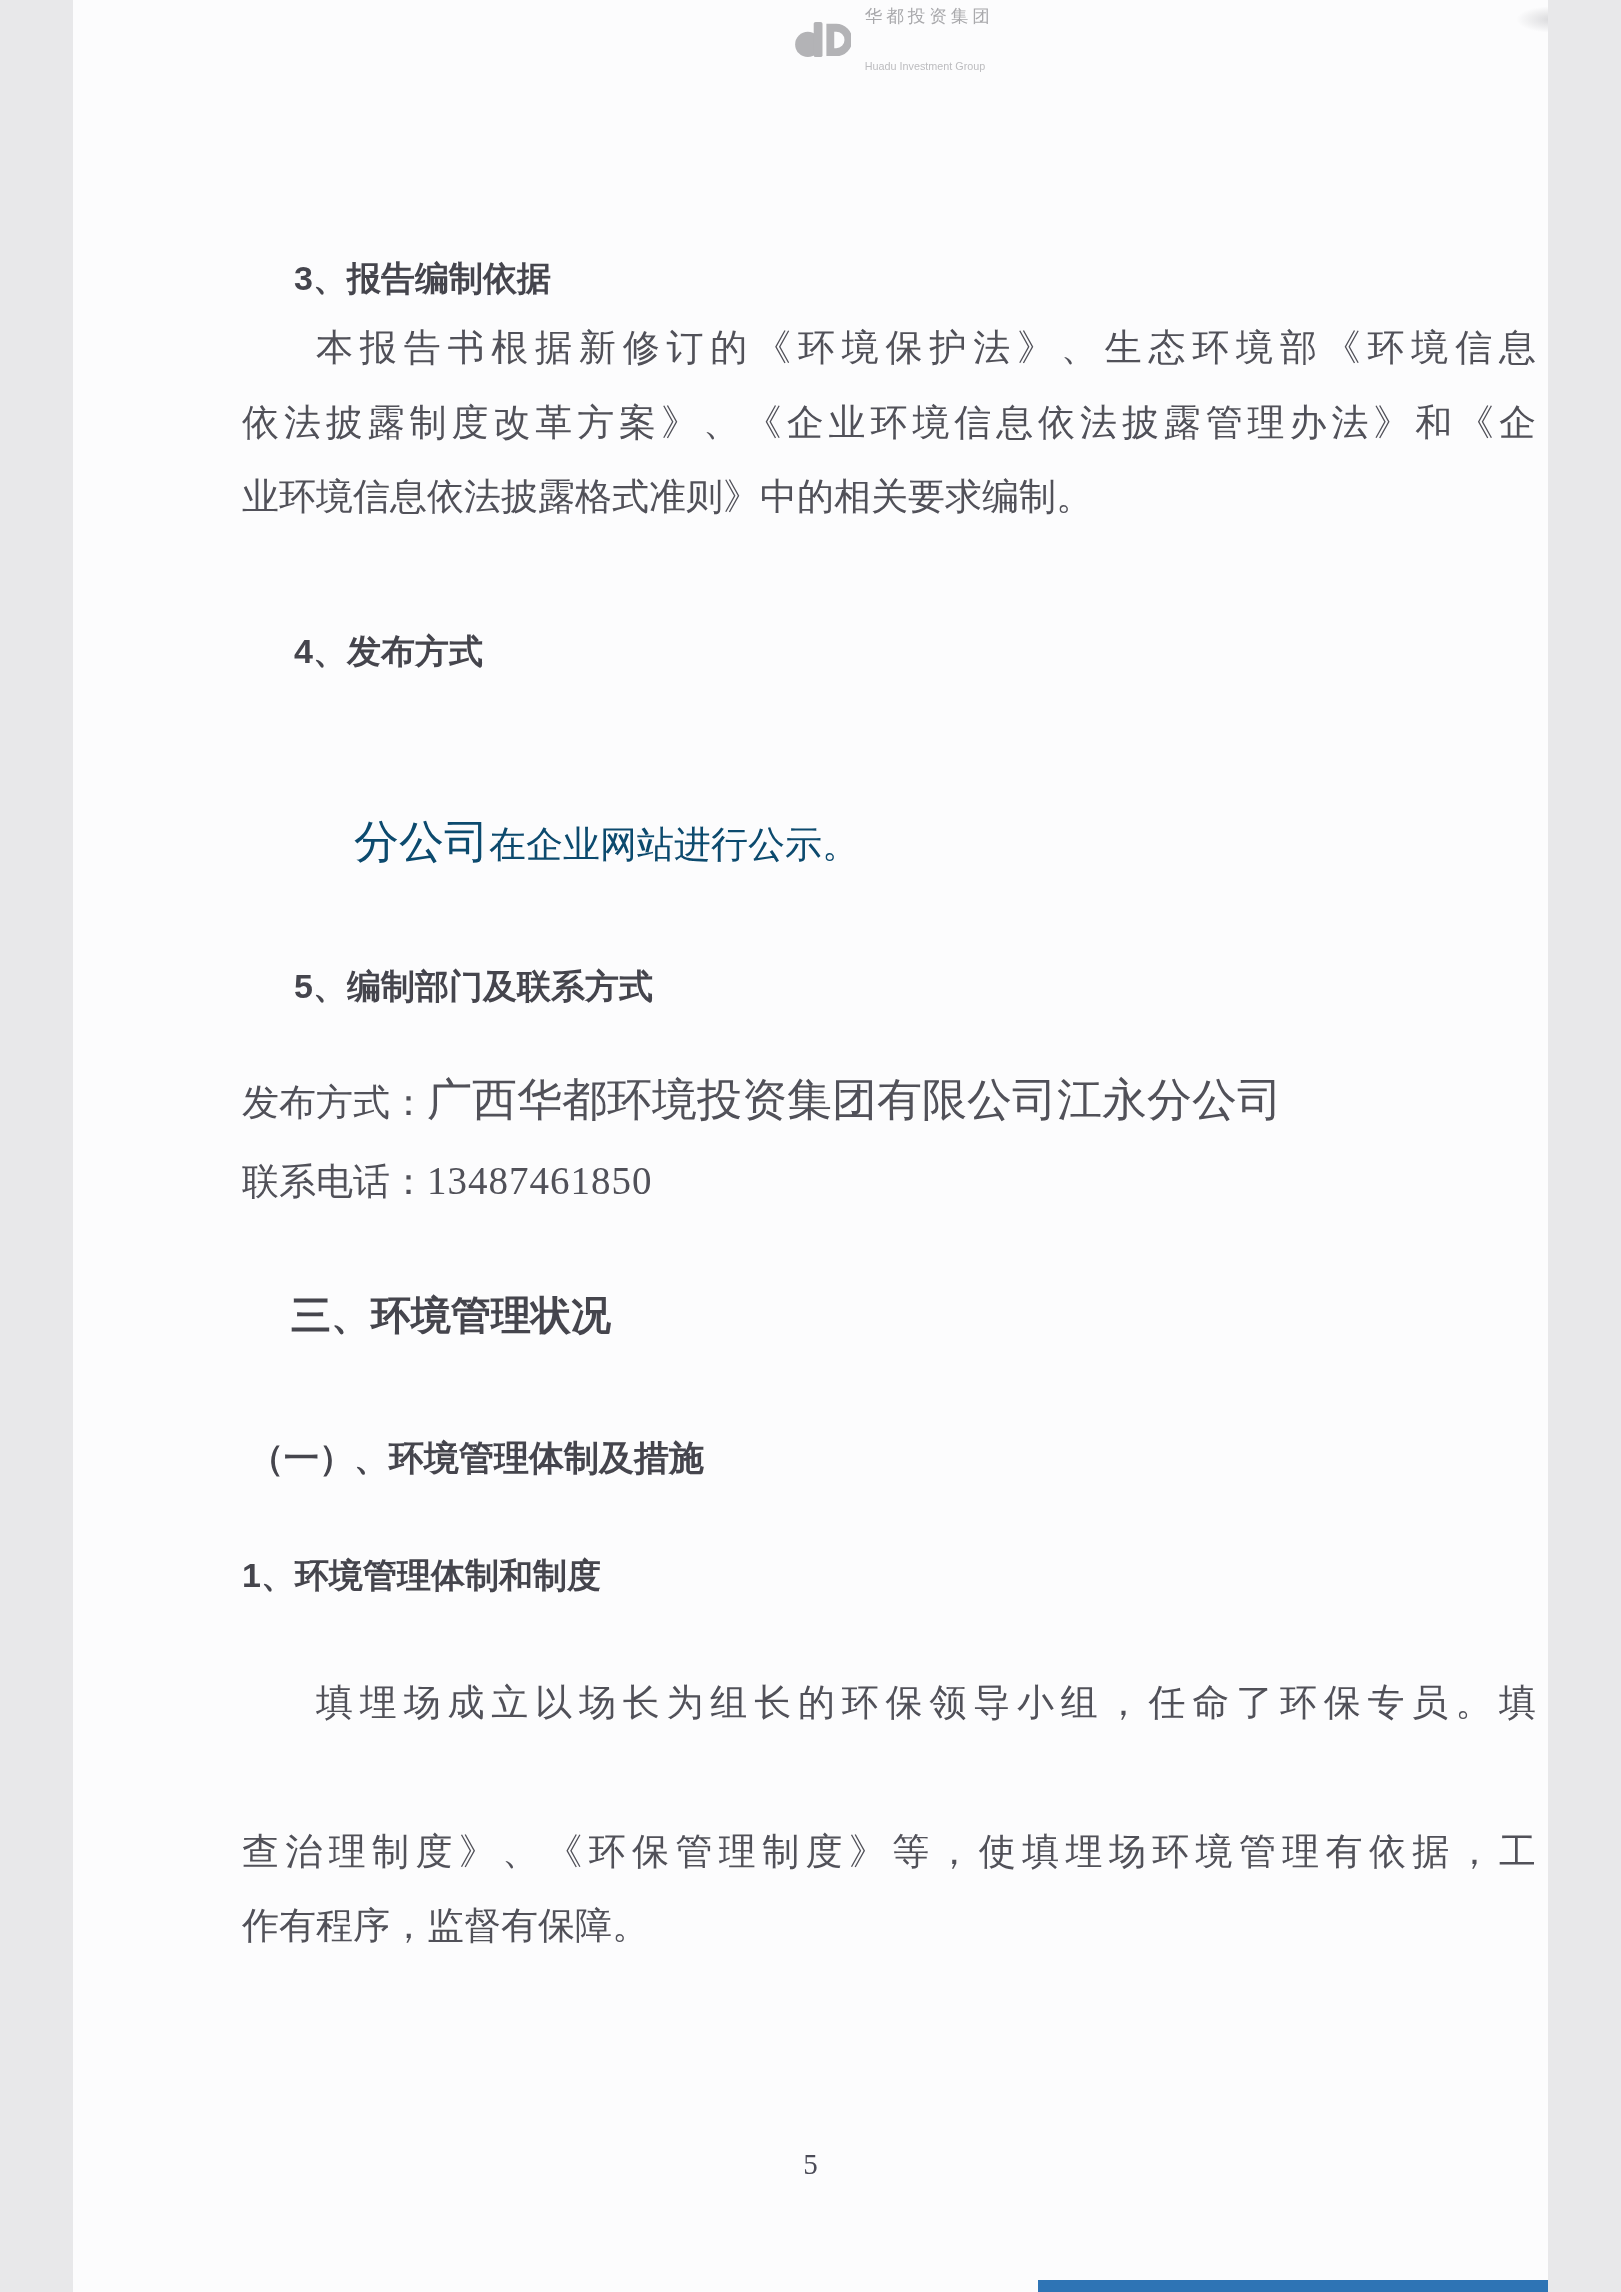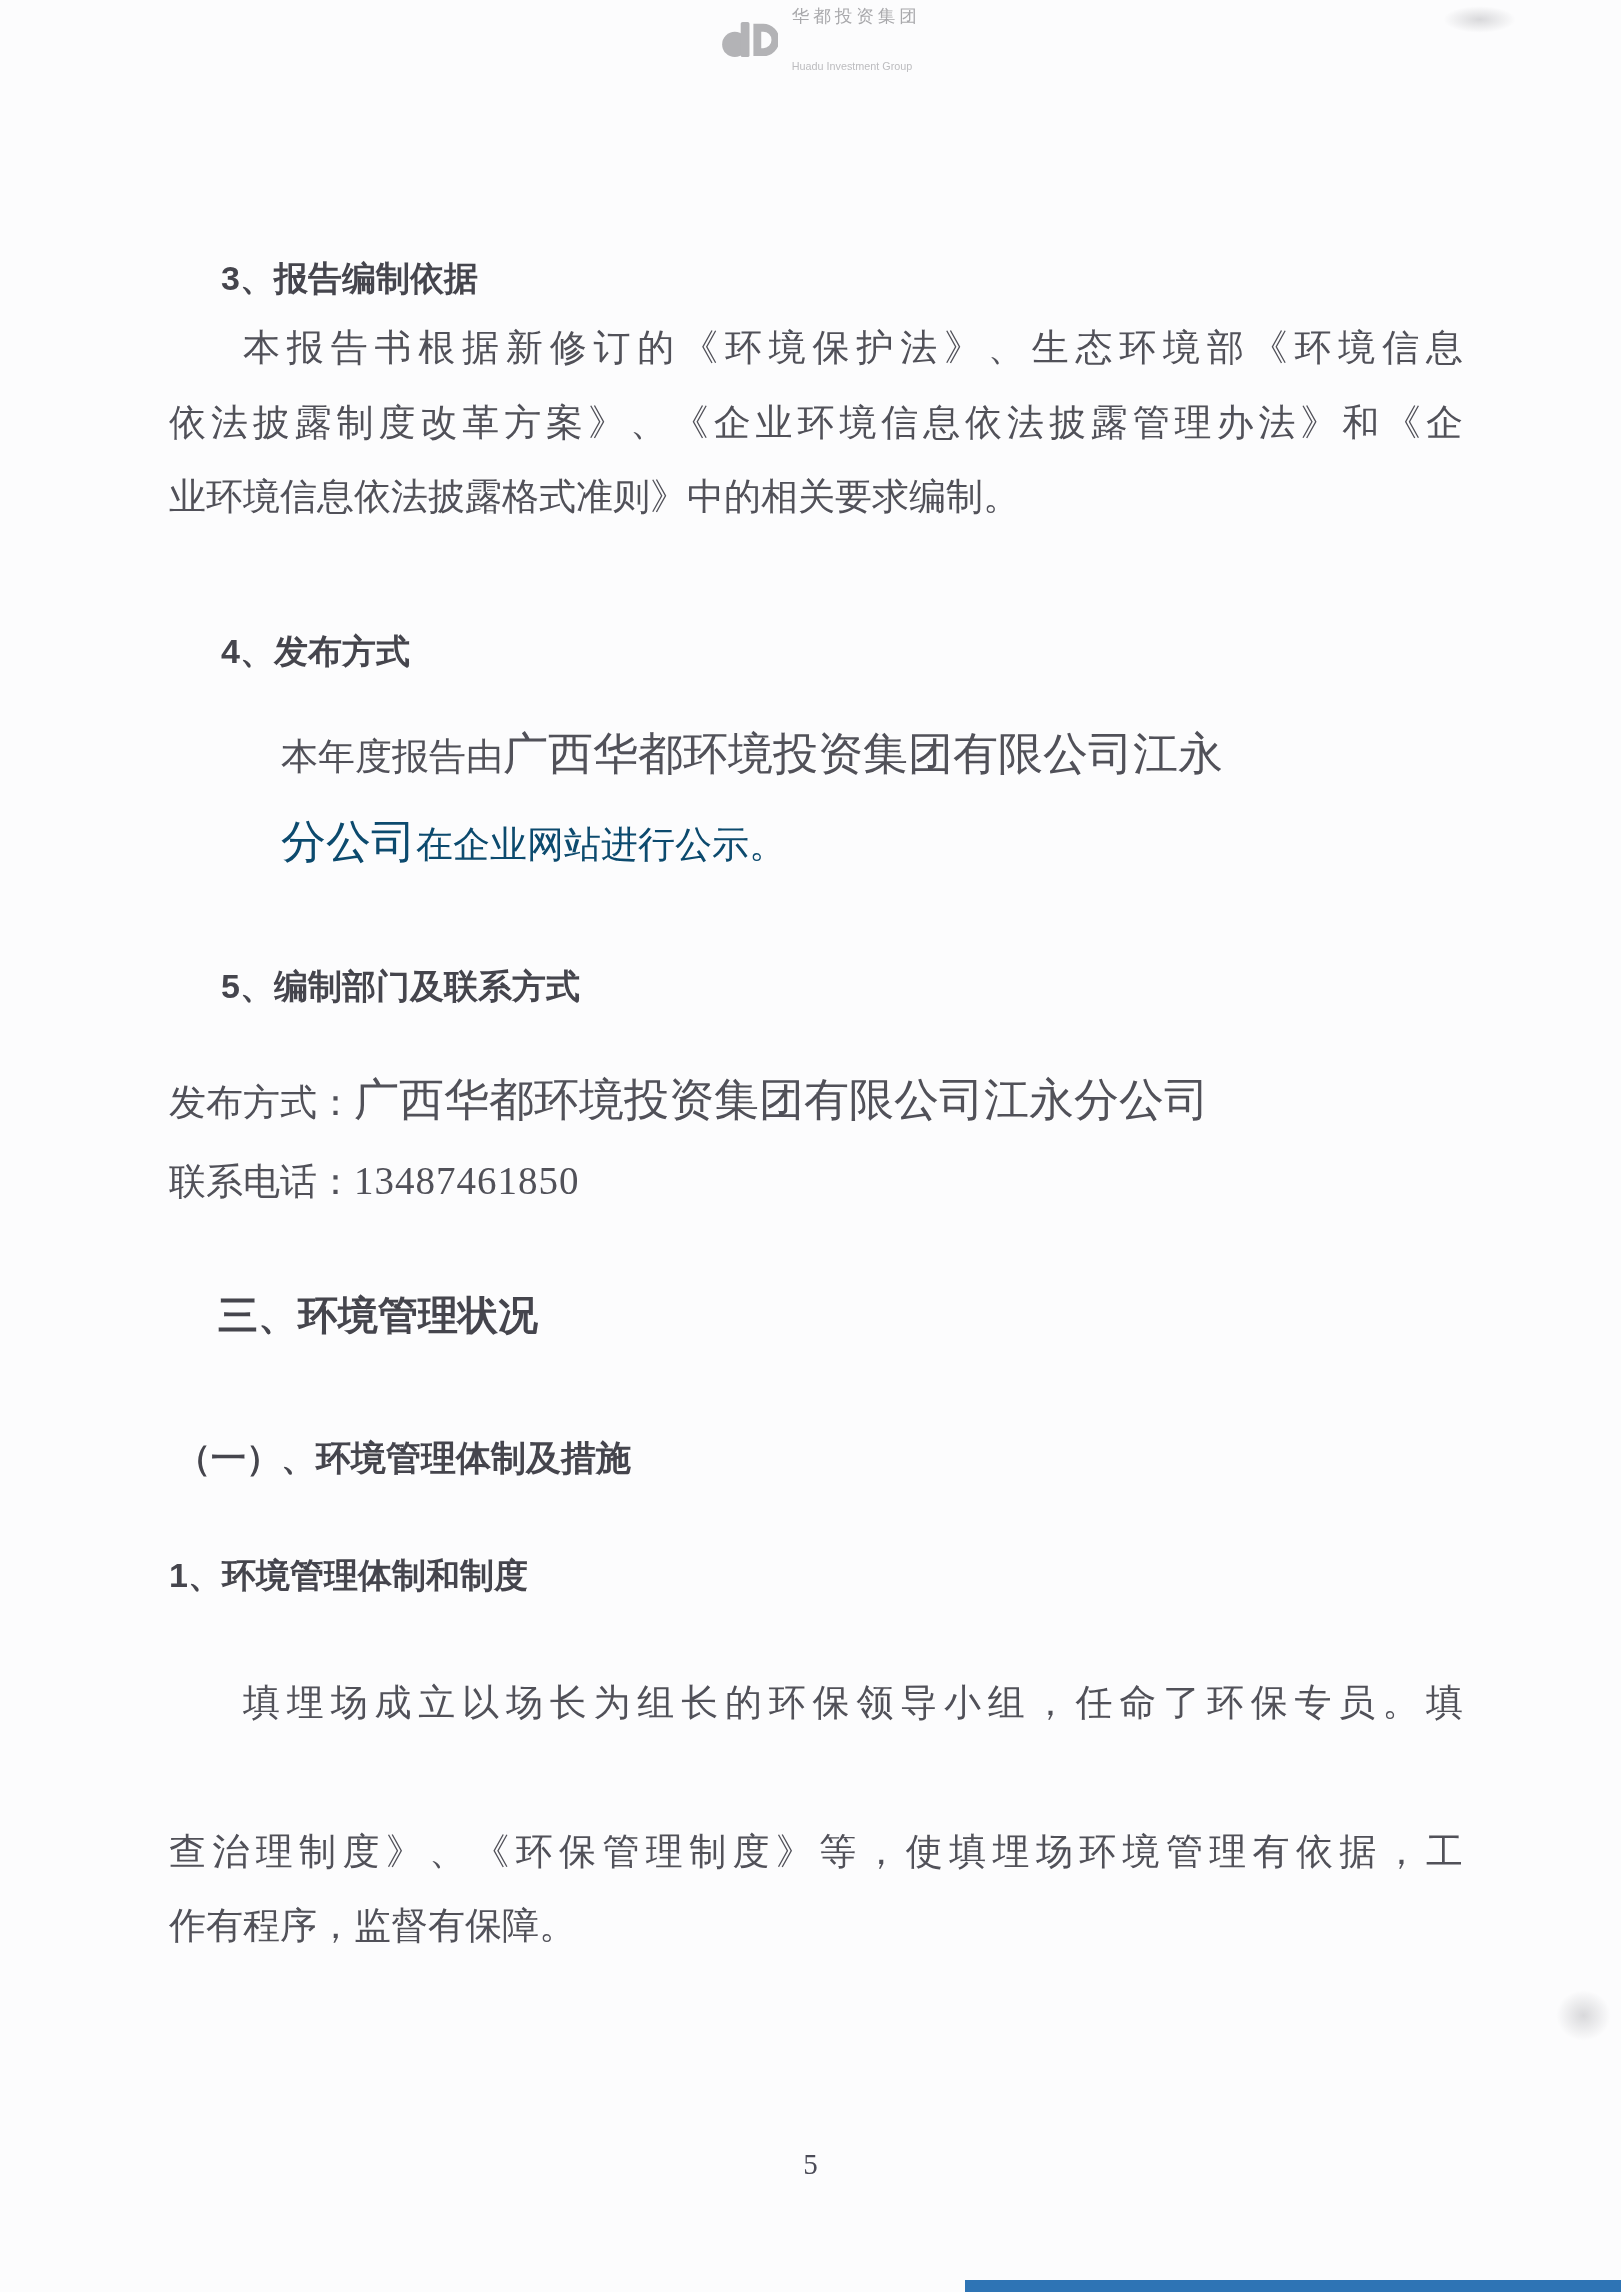--- a/index.html
+++ b/index.html
@@ -1,18 +1,18 @@
 <!DOCTYPE html>
 <html><head>
 <meta charset="utf-8">
 <style>
   html,body{margin:0;padding:0;background:#e8e8ea;}
   .page{
     position:relative;
-    width:1621px;height:2293px;
+    width:1475px;height:2293px;
     margin:0 auto;
     background:#fcfcfd;
     overflow:hidden;
     font-family:"Liberation Serif","DejaVu Serif",serif;
     color:#4d4d55;
   }
   
   .logo{position:absolute;top:5.9px;left:721px;display:flex;align-items:center;gap:13.7px;}
   .logo-mark{width:57px;height:43px;flex:0 0 auto;}
   .logo-text{display:flex;flex-direction:column;line-height:1.15;}
@@ -64,23 +64,20 @@
   <div class="smudge br"></div>
 
   <div class="abs h-num" style="top:210px;left:221px;font-size:34px;margin-top:46px;">3、报告编制依据</div>
 
   <div class="abs body-line indent" style="top:323px;left:169px;">本报告书根据新修订的《环境保护法》、生态环境部《环境信息</div>
   <div class="abs body-line" style="top:398px;left:169px;">依法披露制度改革方案》、《企业环境信息依法披露管理办法》和《企</div>
   <div class="abs body-line loose" style="top:472px;left:169px;">业环境信息依法披露格式准则》中的相关要求编制。</div>
 
   <div class="abs h-num" style="top:629px;left:221px;font-size:34px;">4、发布方式</div>
 
-  <div class="abs" style="top:729px;left:281px;font-size:37px;line-height:51px;color:#515159;">
-    <span>本年度报告由</span><span class="big">广西华都环境投资集团有限公司江永</span>
-  </div>
   <div class="abs" style="top:817px;left:281px;font-size:37px;line-height:51px;color:#0c4a6e;">
     <span class="big">分公司</span><span>在企业网站进行公示。</span>
   </div>
 
   <div class="abs h-num" style="top:964px;left:221px;font-size:34px;">5、编制部门及联系方式</div>
 
   <div class="abs" style="top:1070px;left:169px;font-size:37px;color:#515159;">
     <span>发布方式：</span><span class="big">广西华都环境投资集团有限公司江永分公司</span>
   </div>
   <div class="abs" style="top:1157px;left:169px;font-size:37px;color:#515159;">

